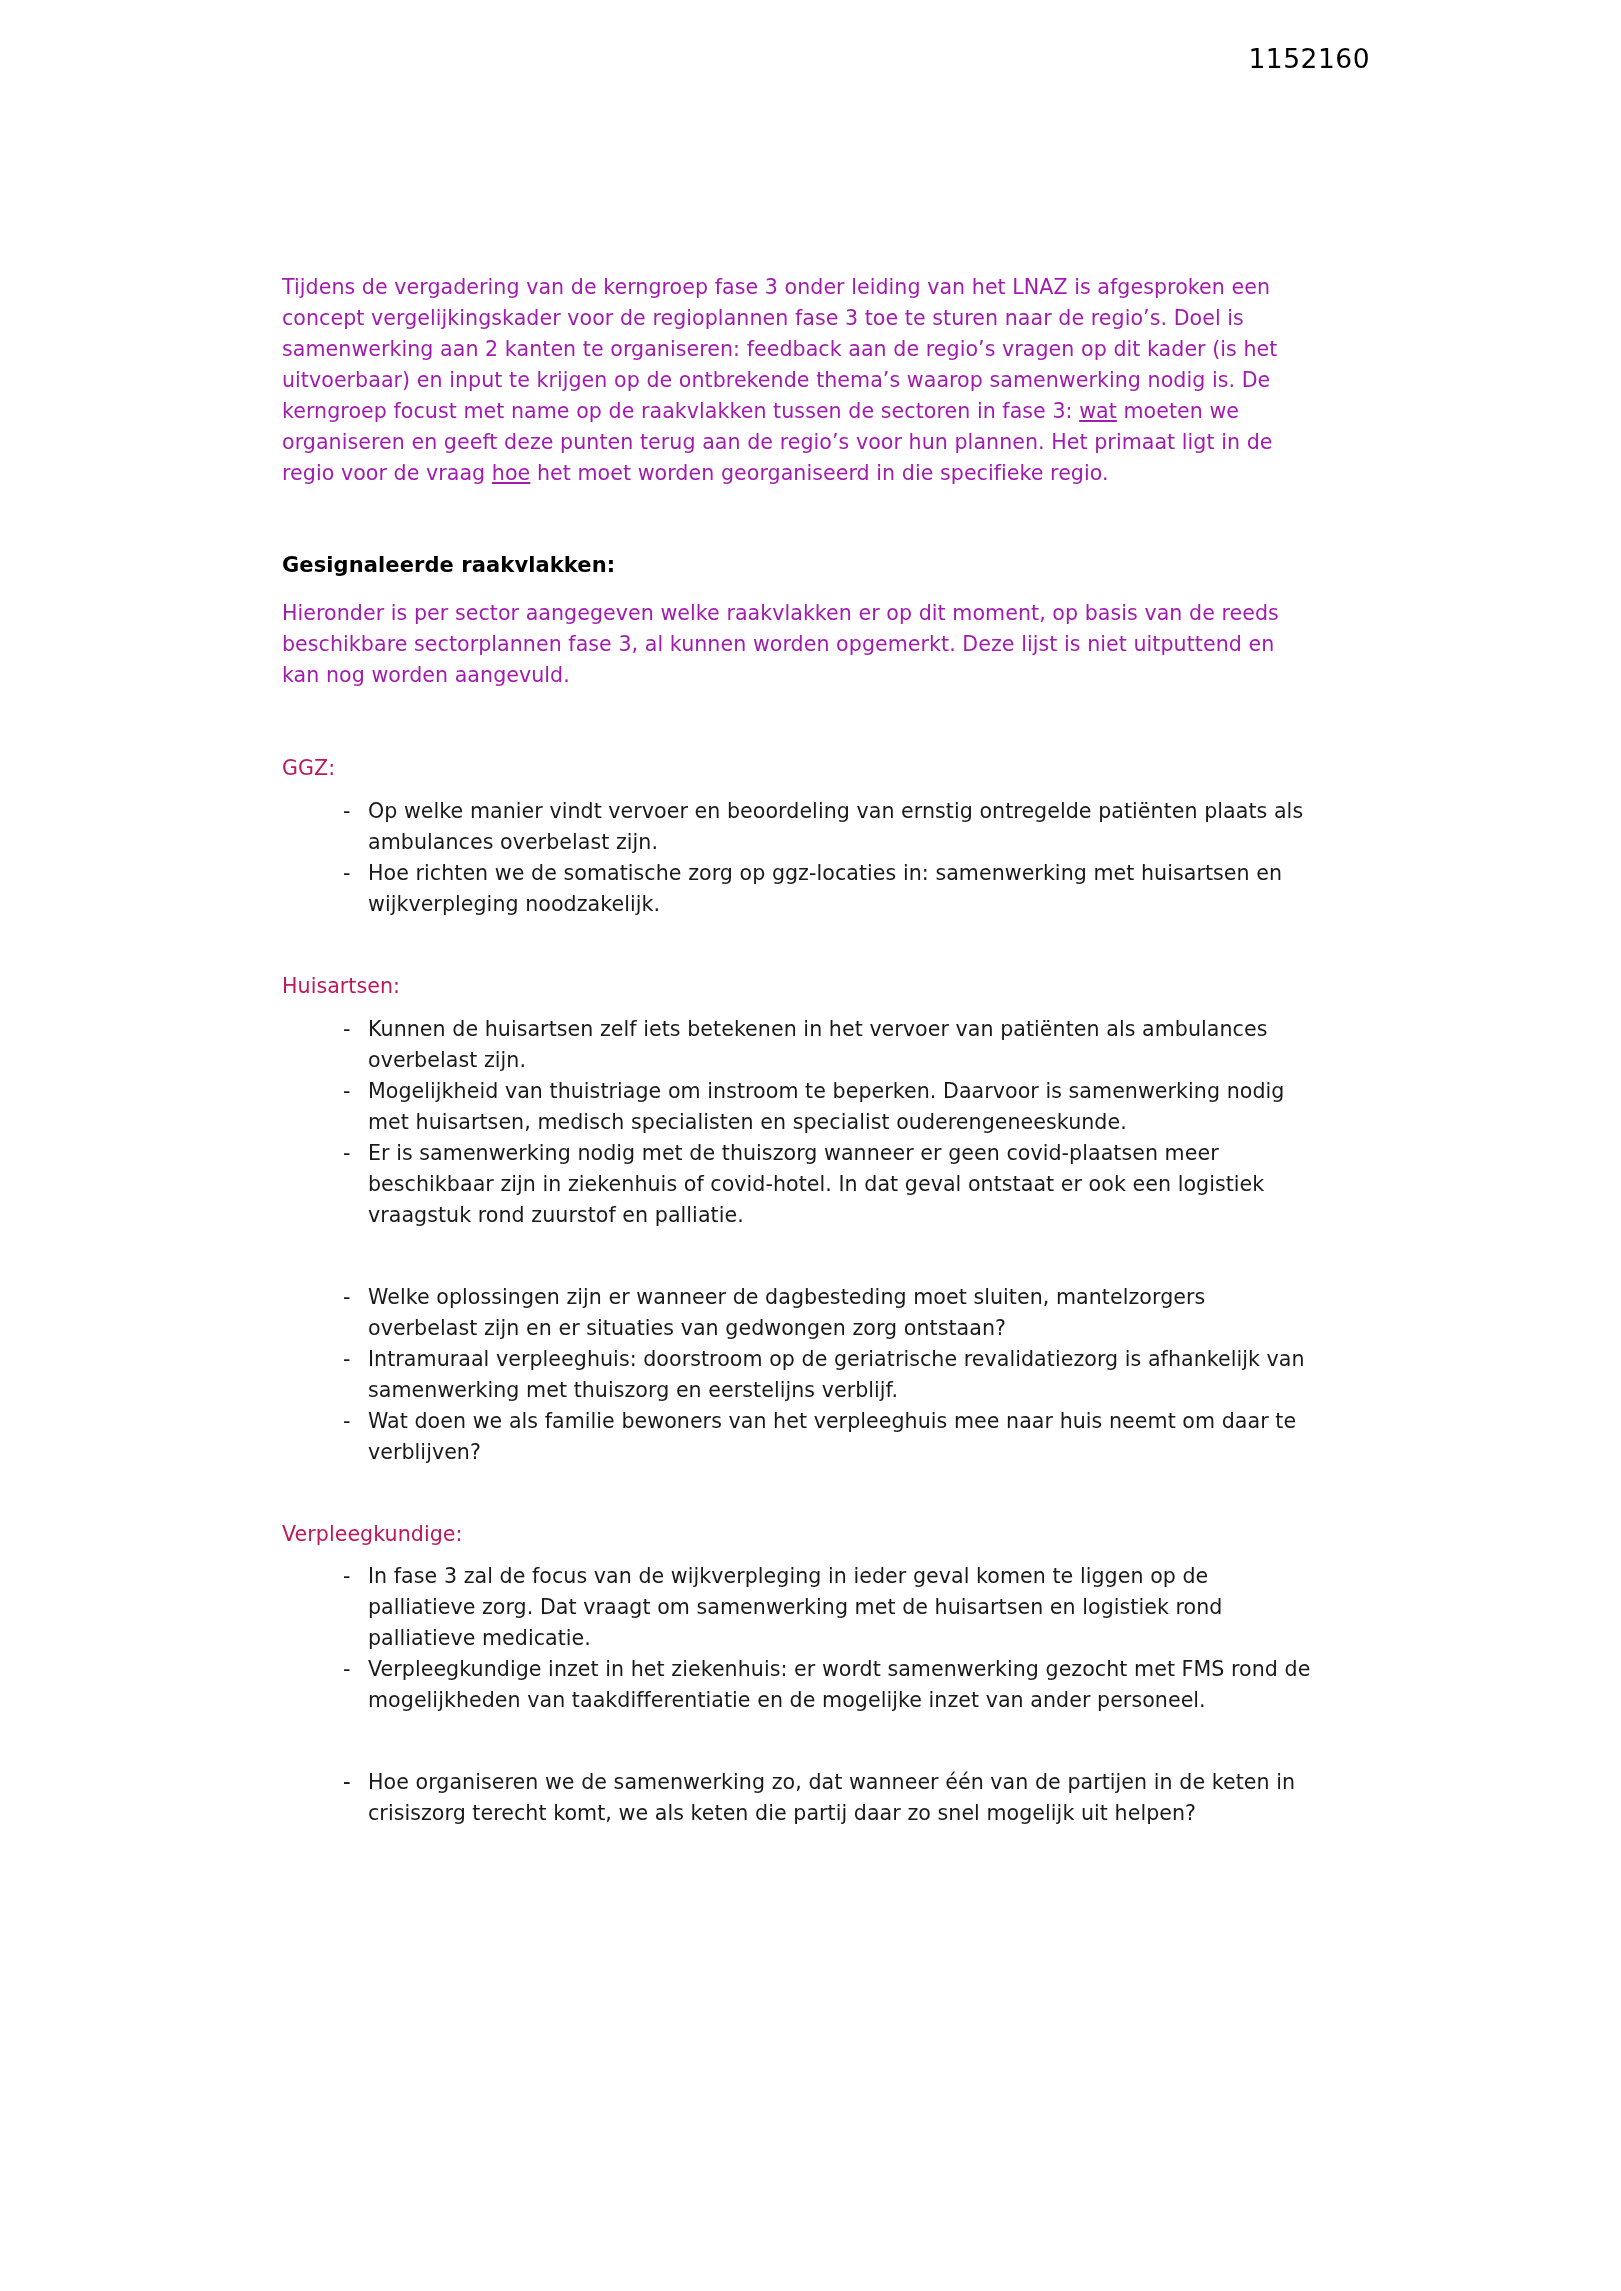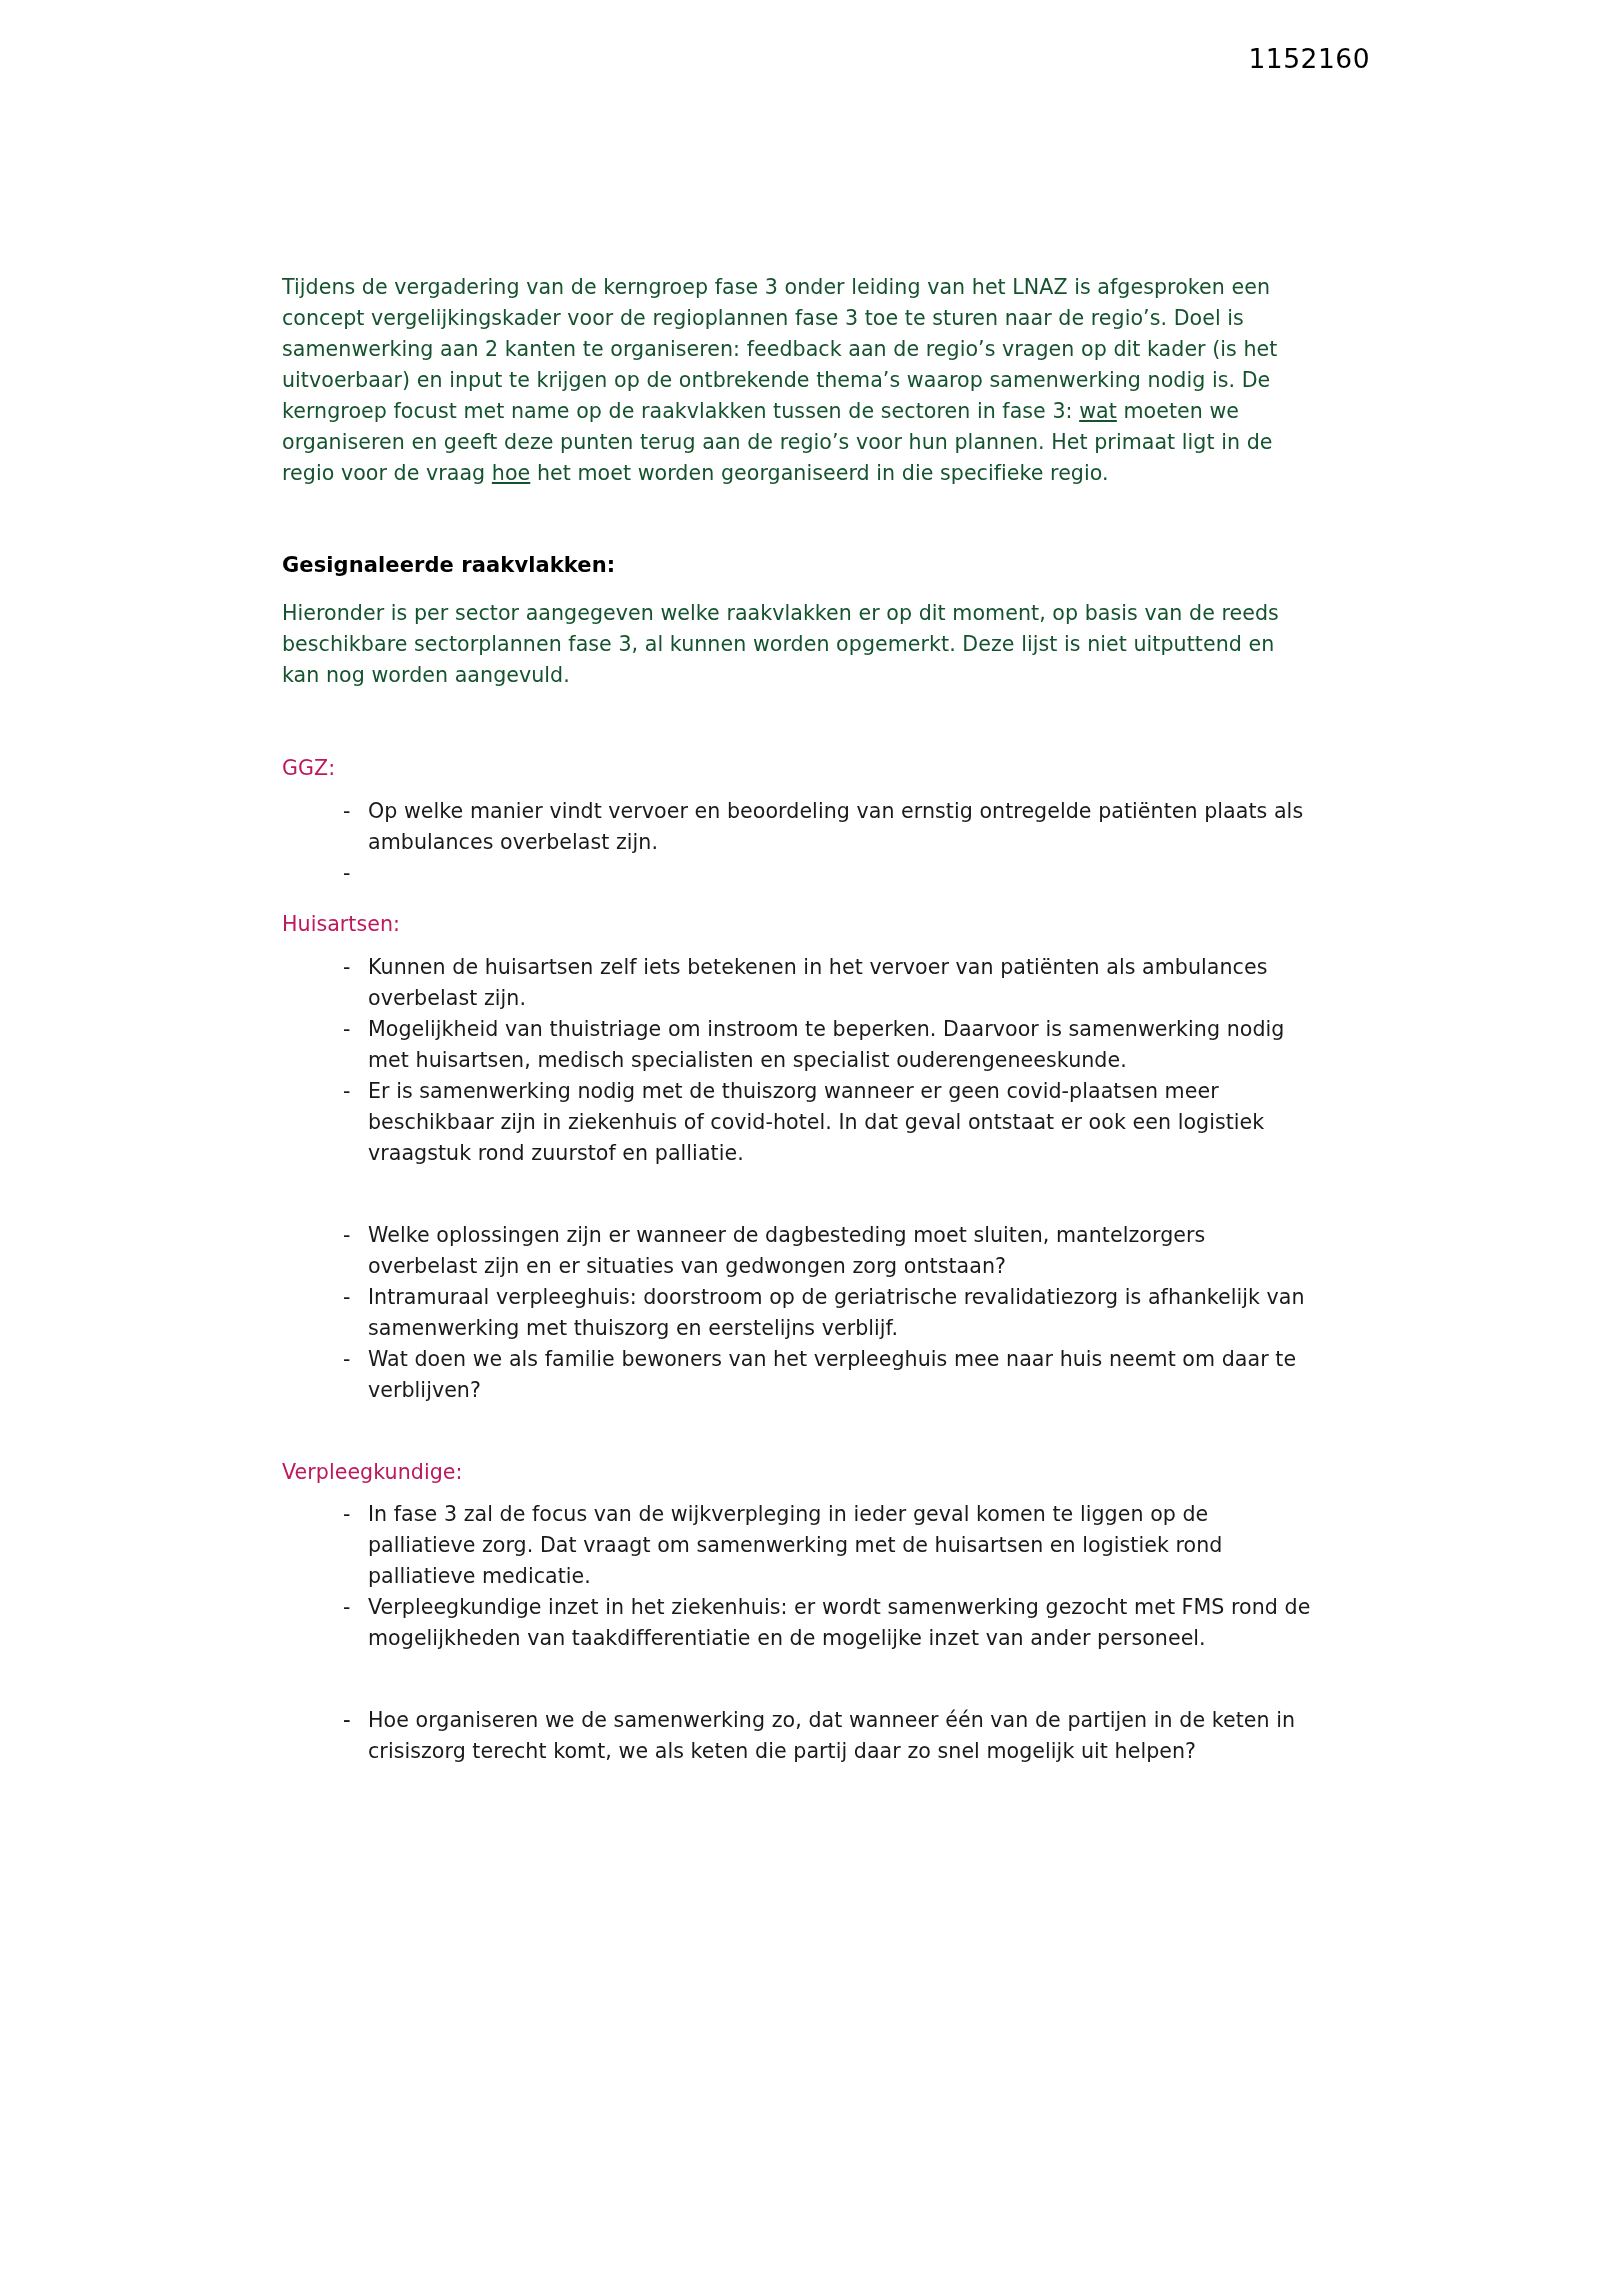--- a/index.html
+++ b/index.html
@@ -40,21 +40,21 @@
     font-weight: bold;
     margin: 0 0 18.6px 0;
     letter-spacing: 0.1px;
     line-height: 1.35;
     color: #000000;
   }
   p.body-text {
     font-size: 20.6px;
     line-height: 31px;
     margin: 0;
-    color: #14532d;
+    color: #a21caf;
     white-space: pre-line;
     letter-spacing: 0.05px;
   }
   .gap-lg { height: 62px; }
   .gap-md { height: 51px; }
   .sector-label {
     font-size: 20.6px;
     line-height: 31px;
     margin: 0 0 11.8px 0;
     color: #be185d;
@@ -114,21 +114,22 @@
 kan nog worden aangevuld.</p>
 
     <div class="gap-lg"></div>
 
     <div id="sector-list">
         <div class="section-block">
           <p class="sector-label">GGZ:</p>
           <ul class="bullet-list">
             <li><span class="dash">-</span><span>Op welke manier vindt vervoer en beoordeling van ernstig ontregelde patiënten plaats als
 ambulances overbelast zijn.</span></li>
-            <li><span class="dash">-</span></li>
+            <li><span class="dash">-</span><span>Hoe richten we de somatische zorg op ggz-locaties in: samenwerking met huisartsen en
+wijkverpleging noodzakelijk.</span></li>
           </ul>
         </div>
         <div class="gap-md"></div>
         <div class="section-block">
           <p class="sector-label">Huisartsen:</p>
           <ul class="bullet-list">
             <li><span class="dash">-</span><span>Kunnen de huisartsen zelf iets betekenen in het vervoer van patiënten als ambulances
 overbelast zijn.</span></li>
             <li><span class="dash">-</span><span>Mogelijkheid van thuistriage om instroom te beperken. Daarvoor is samenwerking nodig
 met huisartsen, medisch specialisten en specialist ouderengeneeskunde.</span></li>

